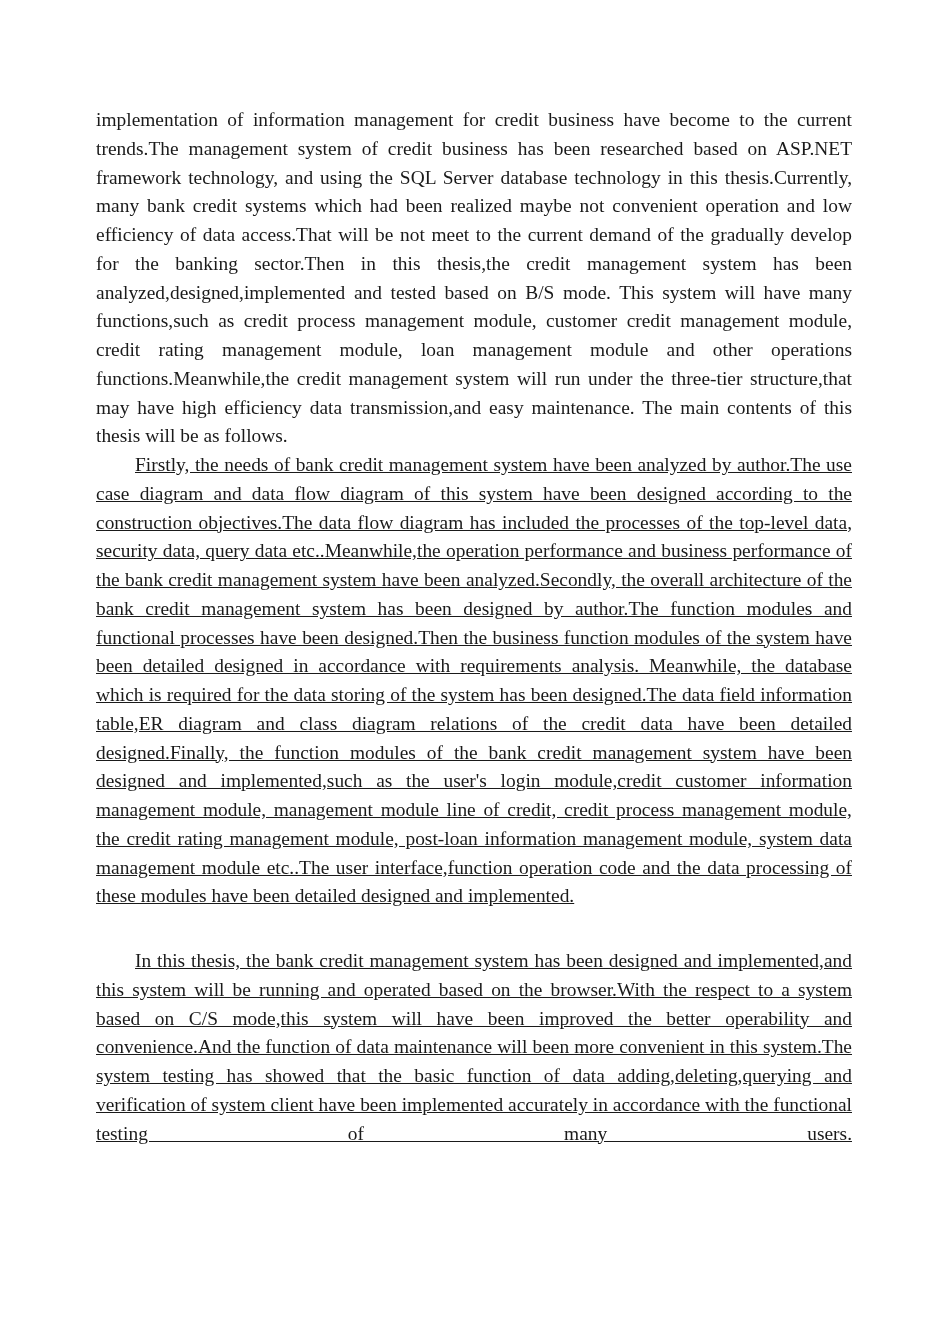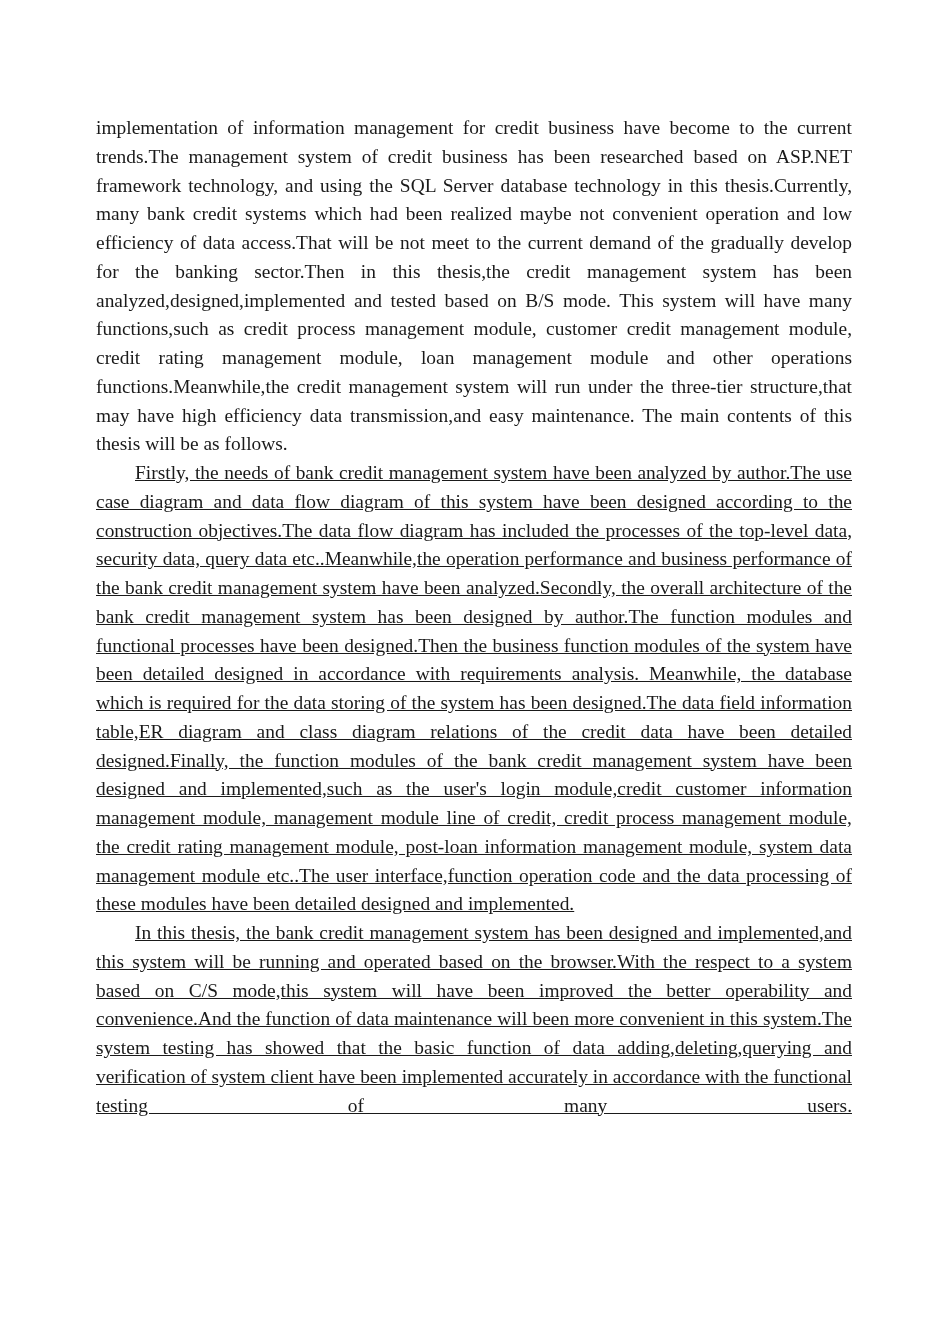--- a/index.html
+++ b/index.html
@@ -15,21 +15,21 @@
     position: relative;
     width: 950px;
     height: 1342px;
     background: #ffffff;
     overflow: hidden;
     box-sizing: border-box;
   }
   .text-block {
     position: absolute;
     left: 96px;
-    top: 114px;
+    top: 106px;
     width: 756px;
   }
   .para {
     margin: 0;
     padding: 0;
     font-size: 19.4px;
     line-height: 28.75px;
     text-align: justify;
     text-justify: inter-word;
     letter-spacing: 0.02px;
@@ -37,20 +37,21 @@
     color: #1a1a1a;
     -webkit-font-smoothing: antialiased;
   }
   .para.indent {
     text-indent: 39px;
     text-decoration: underline;
   }
   
   .para.justify-last {
     text-align-last: justify;
+    margin-top: 36px;
   }
 </style>
 </head>
 <body>
 
 <div class="page">
   <div class="text-block">
 
     <p class="para">implementation of information management for credit business have become to the current trends.The management system of credit business has been researched based on ASP.NET framework technology, and using the SQL Server database technology in this thesis.Currently, many bank credit systems which had been realized maybe not convenient operation and low efficiency of data access.That will be not meet to the current demand of the gradually develop for the banking sector.Then in this thesis,the credit management system has been analyzed,designed,implemented and tested based on B/S mode. This system will have many functions,such as credit process management module, customer credit management module, credit rating management module, loan management module and other operations functions.Meanwhile,the credit management system will run under the three-tier structure,that may have high efficiency data transmission,and easy maintenance. The main contents of this thesis will be as follows.</p>
 

